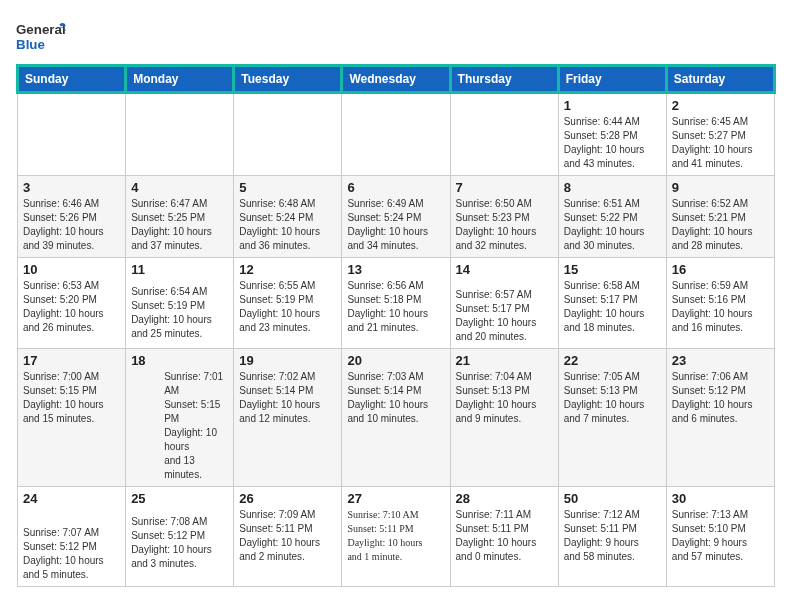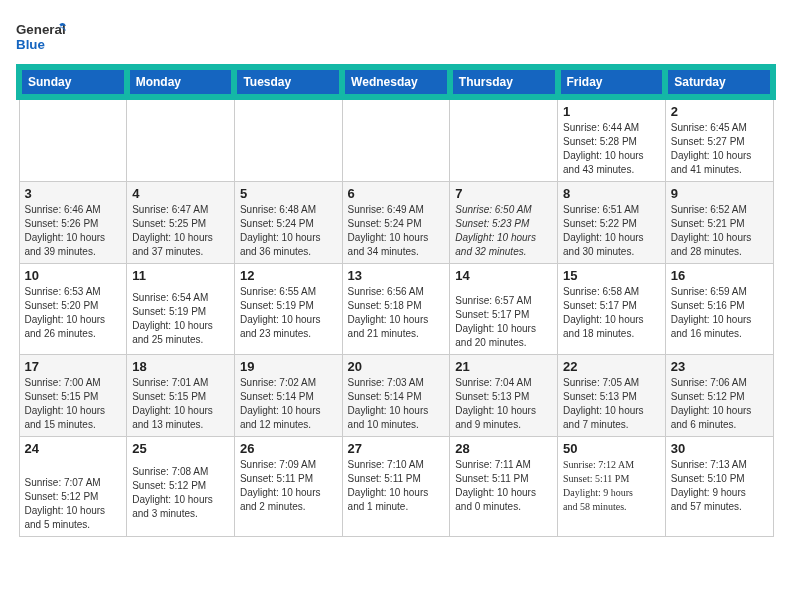--- a/index.html
+++ b/index.html
@@ -35,21 +35,21 @@
       border-collapse: collapse;
       margin-top: 8px;
     }
     .calendar th {
       background: #1565c0;
       color: #fff;
       font-size: 12px;
       font-weight: bold;
       padding: 5px 6px;
       text-align: left;
-      border: 6px solid #14b8a6;
+      border: 3px solid #14b8a6;
     }
     .calendar td {
       border: 1px solid #ccc;
       vertical-align: top;
       padding: 4px 5px;
       width: calc(100% / 7);
       background: #fff;
       min-height: 80px;
     }
     .calendar tr:nth-child(even) td {
@@ -158,21 +158,21 @@
         </td>
         <td>
           <span class="day-number">6</span>
           <div class="day-info" style="white-space: pre-line;">Sunrise: 6:49 AM
 Sunset: 5:24 PM
 Daylight: 10 hours
 and 34 minutes.</div>
         </td>
         <td>
           <span class="day-number">7</span>
-          <div class="day-info" style="white-space: pre-line; font-style: italic;">Sunrise: 6:50 AM
+          <div class="day-info" style="white-space: pre-line;">Sunrise: 6:50 AM
 Sunset: 5:23 PM
 Daylight: 10 hours
 and 32 minutes.</div>
         </td>
         <td>
           <span class="day-number">8</span>
           <div class="day-info" style="white-space: pre-line;">Sunrise: 6:51 AM
 Sunset: 5:22 PM
 Daylight: 10 hours
 and 30 minutes.</div>
@@ -239,21 +239,21 @@
       <tr>
         <td>
           <span class="day-number">17</span>
           <div class="day-info" style="white-space: pre-line;">Sunrise: 7:00 AM
 Sunset: 5:15 PM
 Daylight: 10 hours
 and 15 minutes.</div>
         </td>
         <td>
           <span class="day-number">18</span>
-          <div class="day-info" style="white-space: pre-line;">Sunrise: 7:01 AM
+          <div class="day-info" style="white-space: pre-line; margin-left: 33px;">Sunrise: 7:01 AM
 Sunset: 5:15 PM
 Daylight: 10 hours
 and 13 minutes.</div>
         </td>
         <td>
           <span class="day-number">19</span>
           <div class="day-info" style="white-space: pre-line;">Sunrise: 7:02 AM
 Sunset: 5:14 PM
 Daylight: 10 hours
 and 12 minutes.</div>
@@ -304,35 +304,35 @@
         </td>
         <td>
           <span class="day-number">26</span>
           <div class="day-info" style="white-space: pre-line;">Sunrise: 7:09 AM
 Sunset: 5:11 PM
 Daylight: 10 hours
 and 2 minutes.</div>
         </td>
         <td>
           <span class="day-number">27</span>
-          <div class="day-info" style="white-space: pre-line;">Sunrise: 7:10 AM
+          <div class="day-info" style="white-space: pre-line; font-family: Liberation Serif, serif;">Sunrise: 7:10 AM
 Sunset: 5:11 PM
 Daylight: 10 hours
 and 1 minute.</div>
         </td>
         <td>
           <span class="day-number">28</span>
           <div class="day-info" style="white-space: pre-line;">Sunrise: 7:11 AM
 Sunset: 5:11 PM
 Daylight: 10 hours
 and 0 minutes.</div>
         </td>
         <td>
           <span class="day-number">50</span>
-          <div class="day-info" style="white-space: pre-line; font-family: Liberation Serif, serif;">Sunrise: 7:12 AM
+          <div class="day-info" style="white-space: pre-line;">Sunrise: 7:12 AM
 Sunset: 5:11 PM
 Daylight: 9 hours
 and 58 minutes.</div>
         </td>
         <td>
           <span class="day-number">30</span>
           <div class="day-info" style="white-space: pre-line;">Sunrise: 7:13 AM
 Sunset: 5:10 PM
 Daylight: 9 hours
 and 57 minutes.</div>

